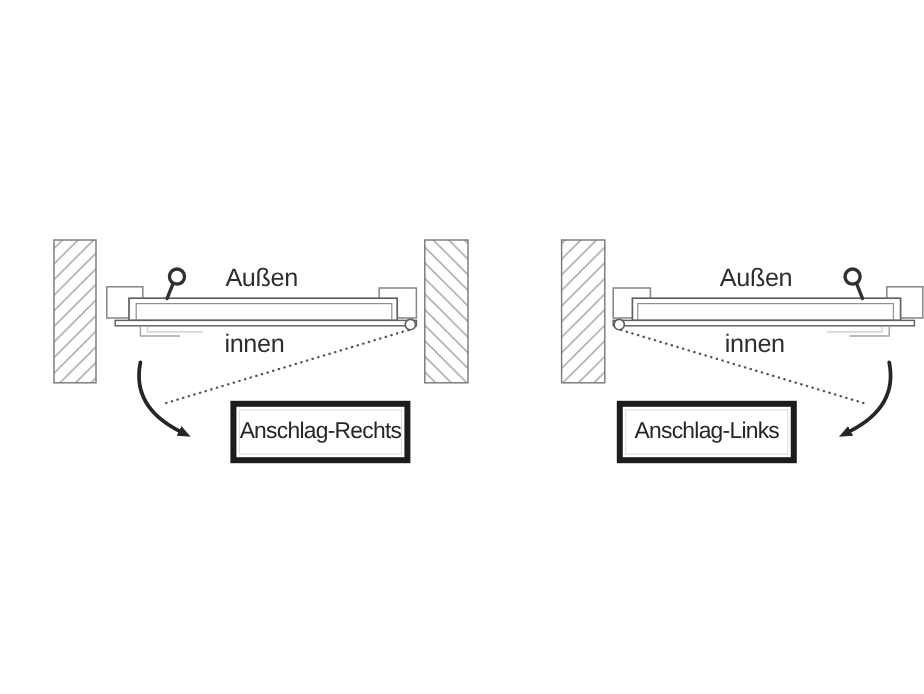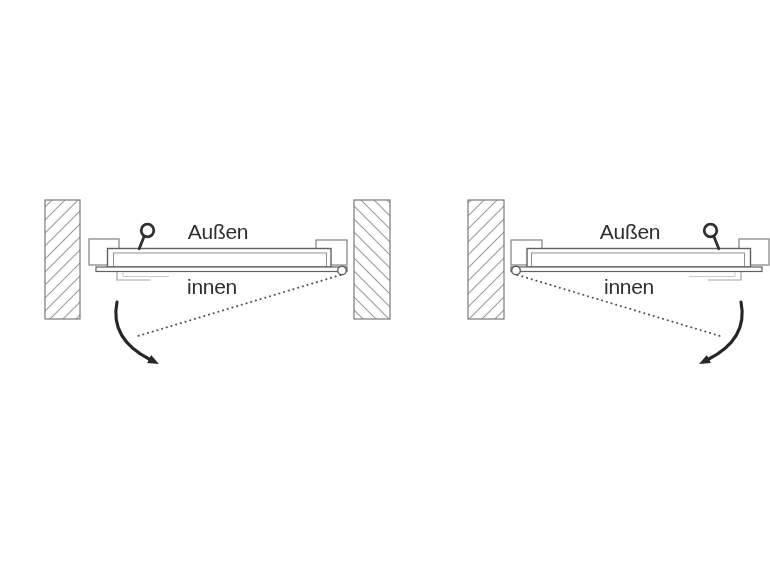--- a/index.html
+++ b/index.html
@@ -54,20 +54,23 @@
         <path d="M79,272 v4.5 h46" fill="none" stroke="#c9c9c9" stroke-width="1"></path>
         <circle cx="298" cy="270.5" r="4.3" fill="#ffffff" stroke="#606060" stroke-width="1.4"></circle>
         <circle cx="103.5" cy="230.5" r="6.3" fill="none" stroke="#303030" stroke-width="2.8"></circle>
         <path d="M100,236.8 L95.2,248.8" fill="none" stroke="#303030" stroke-width="2.8" stroke-linecap="round"></path>
         <path d="M296.5,275 L94,336" fill="none" stroke="#555555" stroke-width="1.9" stroke-linecap="round" stroke-dasharray="0.3 4.6"></path>
         <path d="M73,302 Q65.5,339 106,359.5" fill="none" stroke="#262626" stroke-width="3.1" stroke-linecap="round" marker-end="url(#ah1)"></path>
       </g>
     </svg>
     <div class="t" style="left:174px;top:221px">Außen</div>
     <div class="t" style="left:168px;top:276px">innen</div>
+    <div class="tagbox" style="left:148px">
+      <span>Anschlag-Rechts</span>
+    </div>
   </section>
 
   <section class="panel" style="left:385px">
     <svg width="385" height="578" viewBox="0 0 385 578">
       <defs>
         <pattern id="hatchF2" width="13" height="13" patternUnits="userSpaceOnUse">
           <path d="M0,13 L13,0 M-6.5,6.5 L6.5,-6.5 M6.5,19.5 L19.5,6.5" stroke="#9a9a9a" stroke-width="1.1" fill="none"></path>
         </pattern>
         <pattern id="hatchB2" width="13" height="13" patternUnits="userSpaceOnUse">
           <path d="M0,0 L13,13 M6.5,-6.5 L19.5,6.5 M-6.5,6.5 L6.5,19.5" stroke="#9a9a9a" stroke-width="1.1" fill="none"></path>
@@ -88,15 +91,18 @@
         <path d="M79,272 v4.5 h46" fill="none" stroke="#c9c9c9" stroke-width="1"></path>
         <circle cx="298" cy="270.5" r="4.3" fill="#ffffff" stroke="#606060" stroke-width="1.4"></circle>
         <circle cx="103.5" cy="230.5" r="6.3" fill="none" stroke="#303030" stroke-width="2.8"></circle>
         <path d="M100,236.8 L95.2,248.8" fill="none" stroke="#303030" stroke-width="2.8" stroke-linecap="round"></path>
         <path d="M296.5,275 L94,336" fill="none" stroke="#555555" stroke-width="1.9" stroke-linecap="round" stroke-dasharray="0.3 4.6"></path>
         <path d="M73,302 Q65.5,339 106,359.5" fill="none" stroke="#262626" stroke-width="3.1" stroke-linecap="round" marker-end="url(#ah2)"></path>
       </g>
     </svg>
     <div class="t" style="left:201px;top:221px">Außen</div>
     <div class="t" style="left:200px;top:276px">innen</div>
+    <div class="tagbox" style="left:85px">
+      <span>Anschlag-Links</span>
+    </div>
   </section>
 
 </div>
 
 </body></html>

